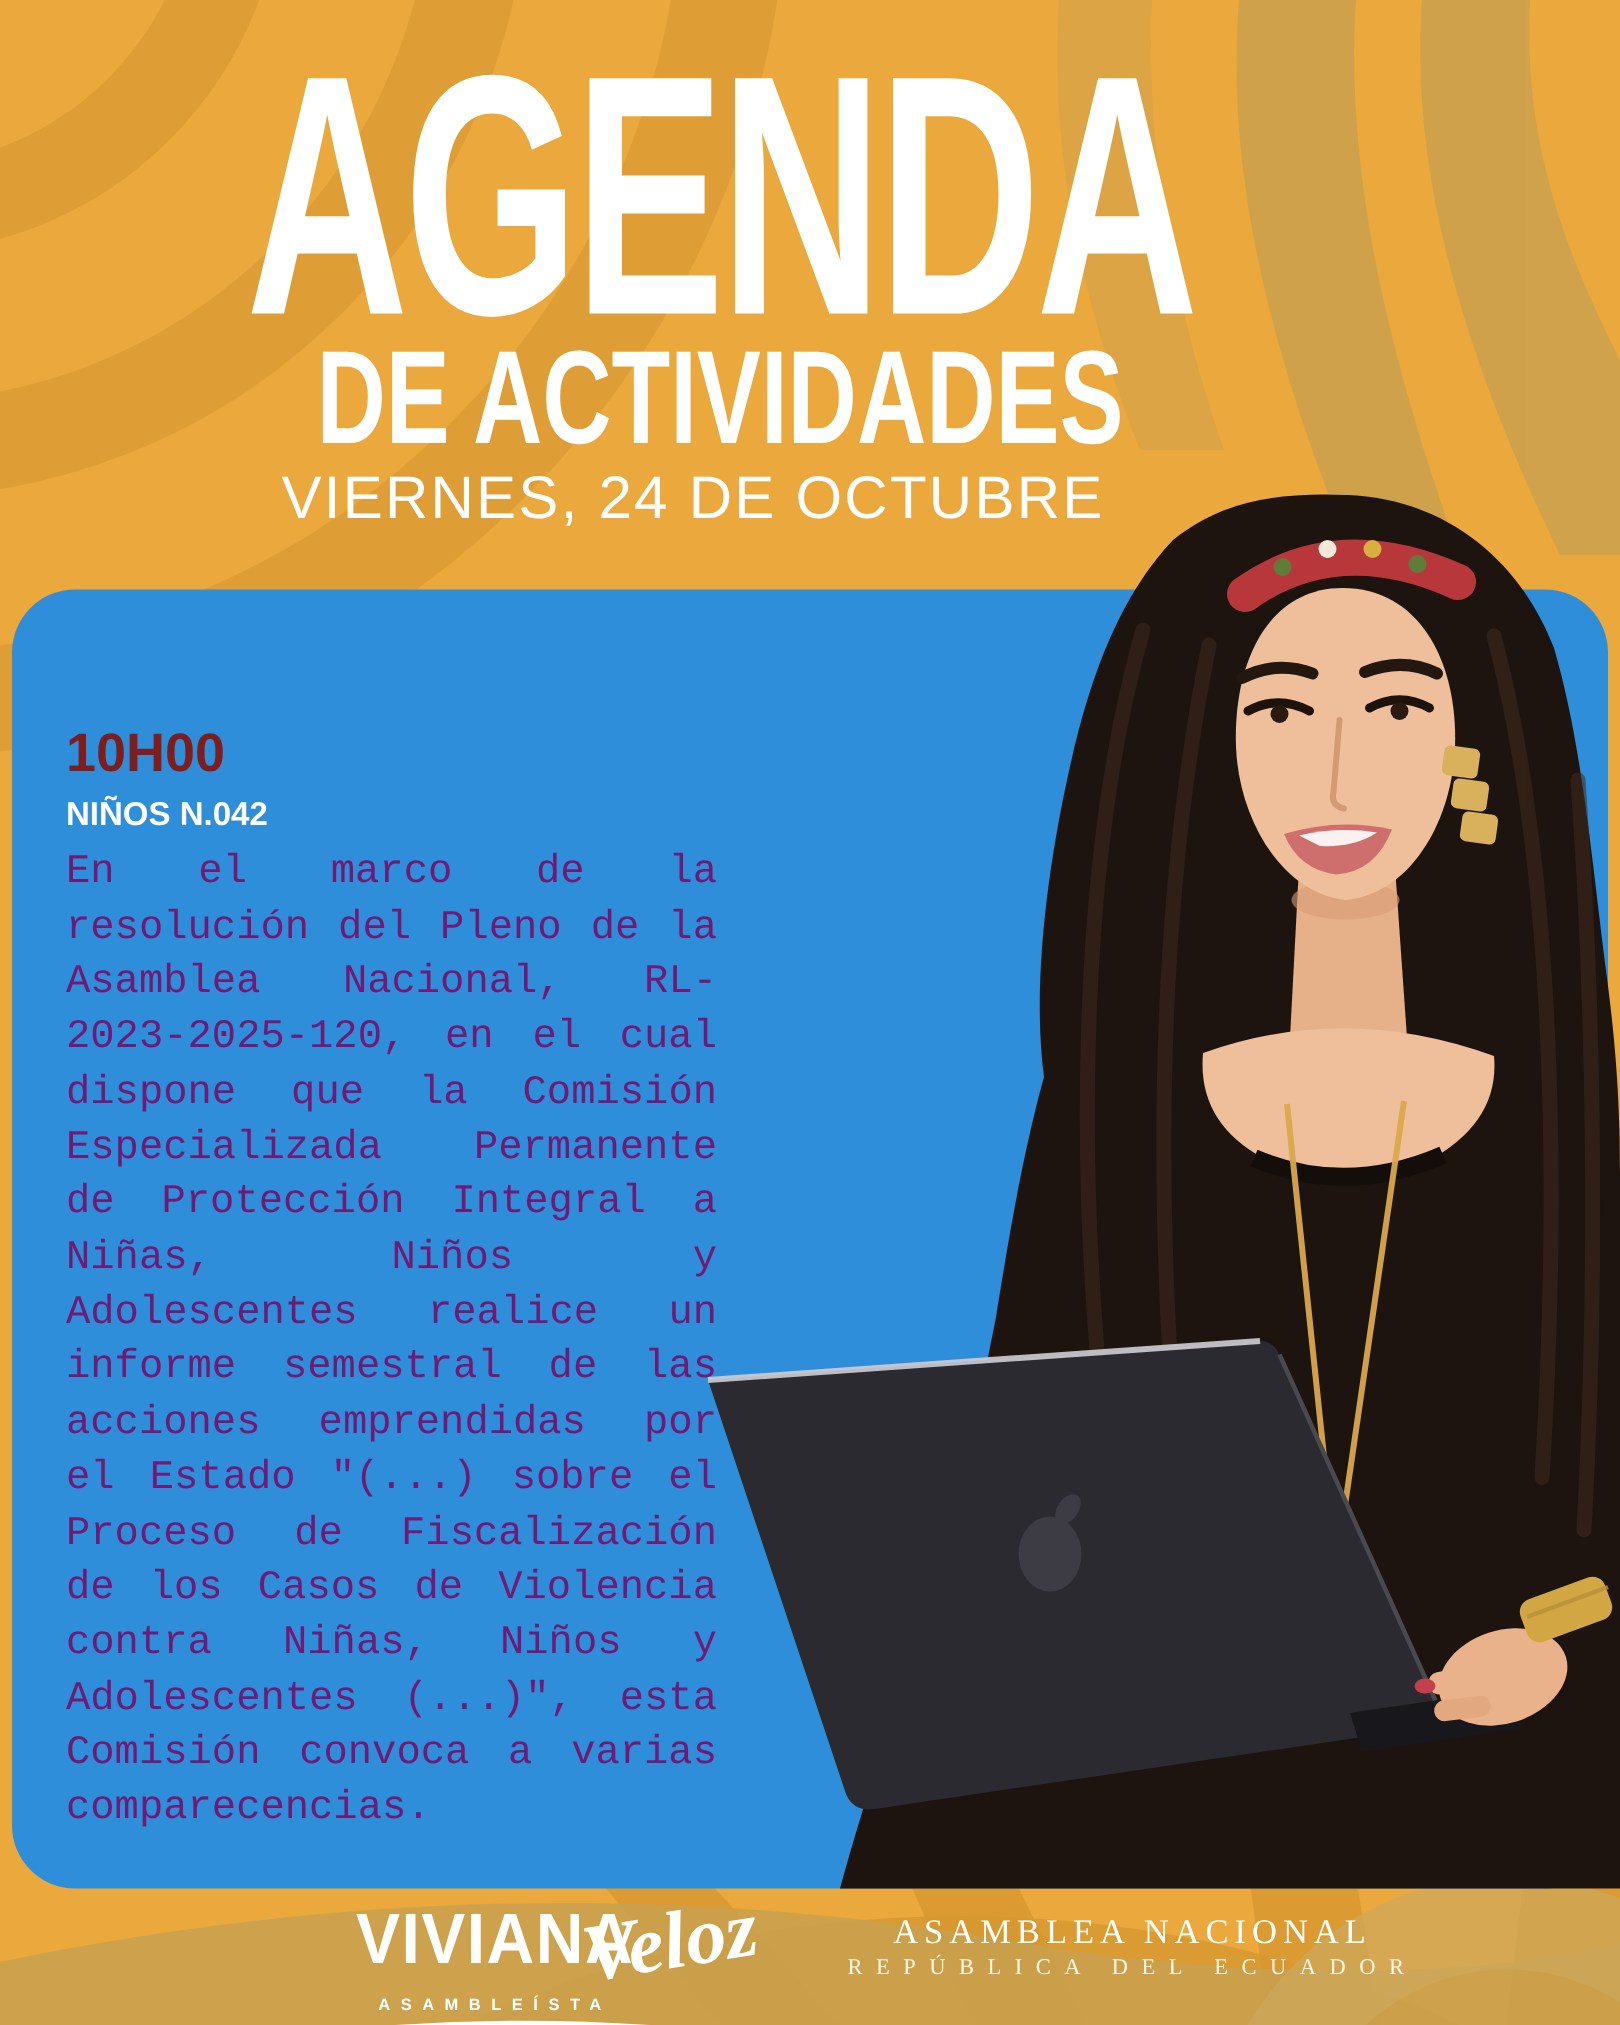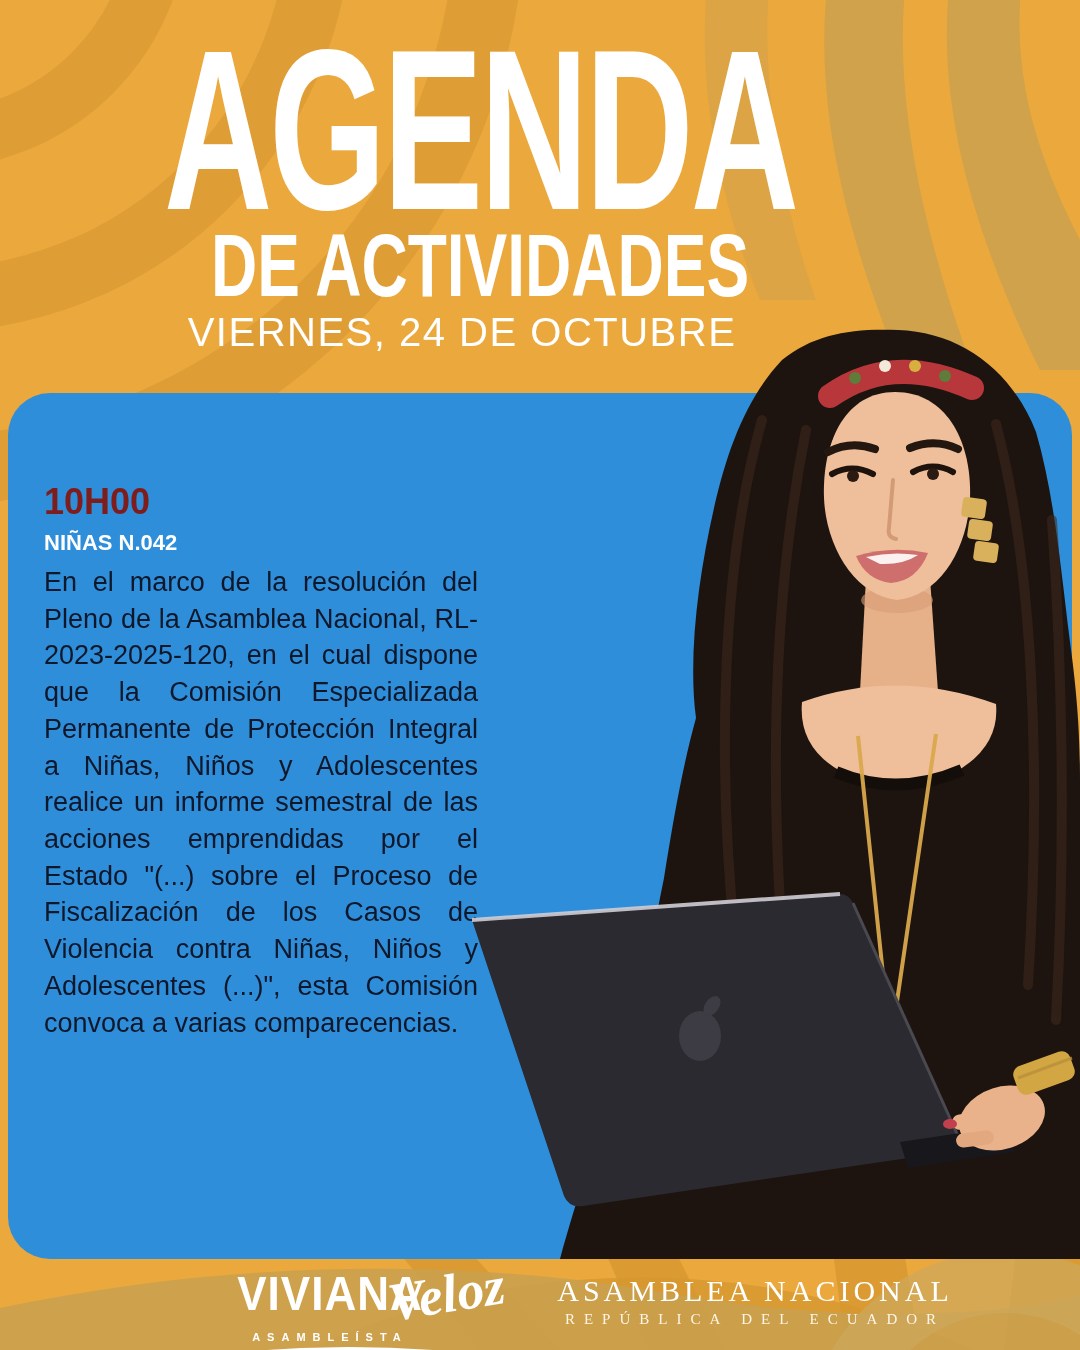--- a/index.html
+++ b/index.html
@@ -35,31 +35,31 @@
     background:#2E8ED9;border-radius:42px;
   }
   .schedule{
     position:absolute;left:44px;top:482px;width:434px;color:#FFFFFF;
   }
   .time{font-size:36px;font-weight:700;color:#7f1d1d;line-height:1.1;}
   .session{font-size:22px;font-weight:700;margin-top:8px;line-height:1.2;}
   .commission{font-size:24px;font-weight:700;margin-top:4px;line-height:1.22;width:450px;}
   .description{
     font-size:27px;font-weight:400;margin-top:8px;line-height:1.36;
-    text-align:justify;color:#0f172a;
+    text-align:justify;color:#701a75;font-family:Liberation Mono, monospace;
   }
 
   
   .footer{position:absolute;left:0;top:1262px;width:904px;height:88px;color:#FFFFFF;}
   .viviana{position:absolute;left:200px;top:8px;width:260px;text-align:center;}
   .viviana .name{font-size:44px;font-weight:900;letter-spacing:1px;line-height:1;transform:scaleY(1.08);transform-origin:top center;}
   .viviana .role{font-size:11px;font-weight:700;letter-spacing:7px;margin-top:17px;}
   .viviana .swoosh{margin-top:2px;}
   .assembly{position:absolute;left:555px;top:14px;width:400px;text-align:center;font-family:"Liberation Serif", serif;}
-  .assembly .name{font-size:30px;letter-spacing:4px;line-height:1;}
+  .assembly .name{font-size:23px;letter-spacing:4px;line-height:1;}
   .assembly .sub{font-size:15px;letter-spacing:9px;margin-top:5px;color:#FDF6E6;}
 </style>
 </head>
 <body>
 
 <div class="poster">
 
   <svg class="bg" viewBox="0 0 1080 1350" aria-hidden="true">
     <rect x="0" y="0" width="1080" height="1350" fill="#EBA83D"></rect>
 
@@ -89,21 +89,21 @@
   </svg>
 
   <div class="header-line title">AGENDA</div>
   <div class="header-line subtitle">DE ACTIVIDADES</div>
   <div class="header-line date">VIERNES, 24 DE OCTUBRE</div>
 
   <div class="card"></div>
 
   <div class="schedule">
     <div class="time">10H00</div>
-    <div class="session">NIÑAS N.042</div>
+    <div class="session">NIÑOS N.042</div>
     <div class="description">En el marco de la resolución del Pleno de la Asamblea Nacional, RL-2023-2025-120, en el cual dispone que la Comisión Especializada Permanente de Protección Integral a Niñas, Niños y Adolescentes realice un informe semestral de las acciones emprendidas por el Estado "(...) sobre el Proceso de Fiscalización de los Casos de Violencia contra Niñas, Niños y Adolescentes (...)", esta Comisión convoca a varias comparecencias.</div>
   </div>
 
   <svg class="bg" viewBox="0 0 1080 1350" role="img">
 
     <g>
       <path d="M898 330
                C960 332 1012 370 1036 432
                C1054 494 1060 562 1070 642
                C1078 700 1080 740 1080 782

